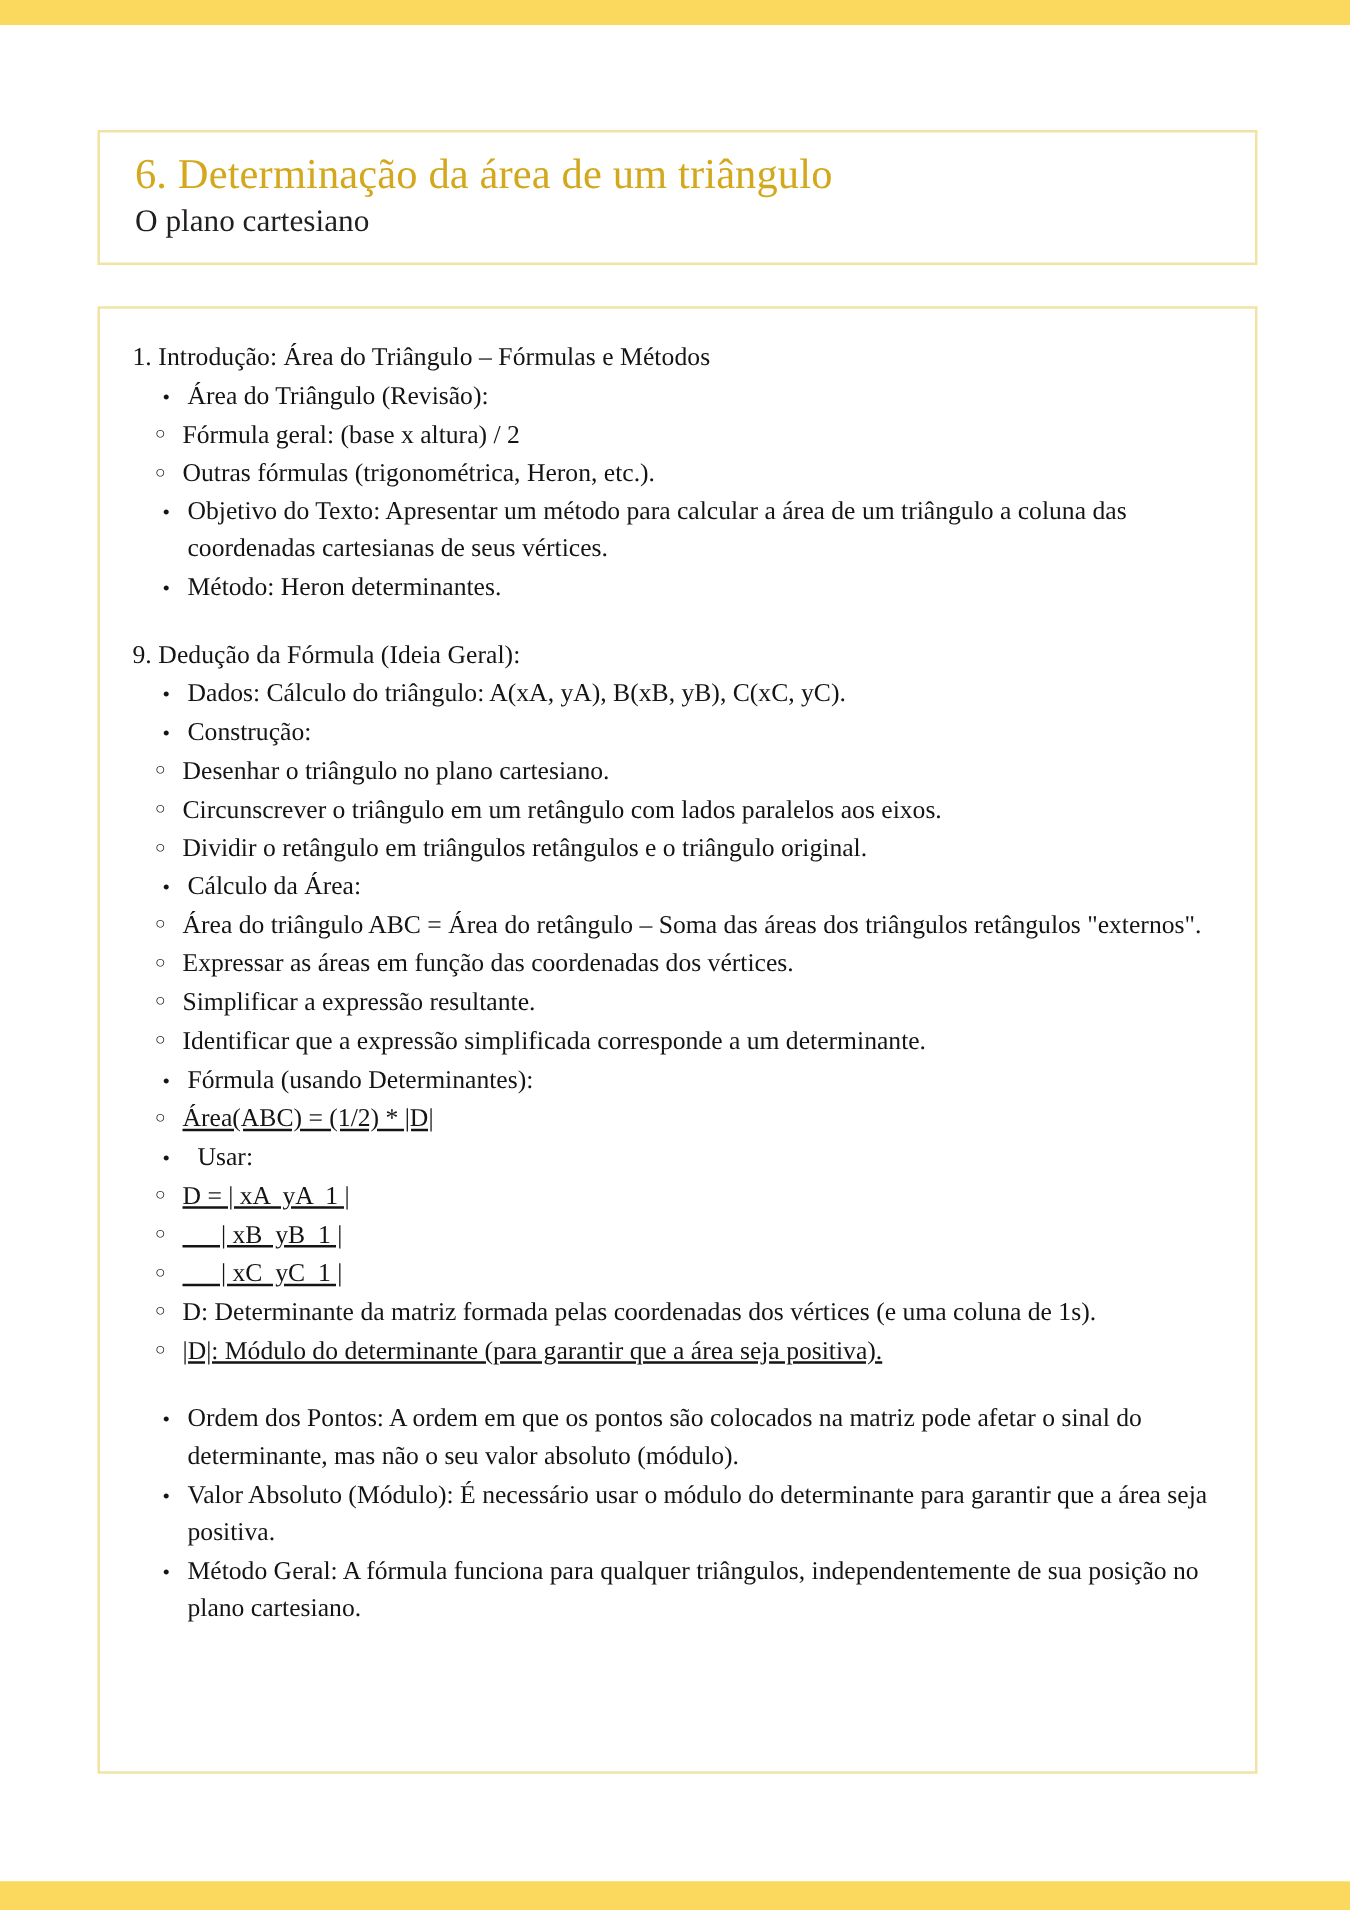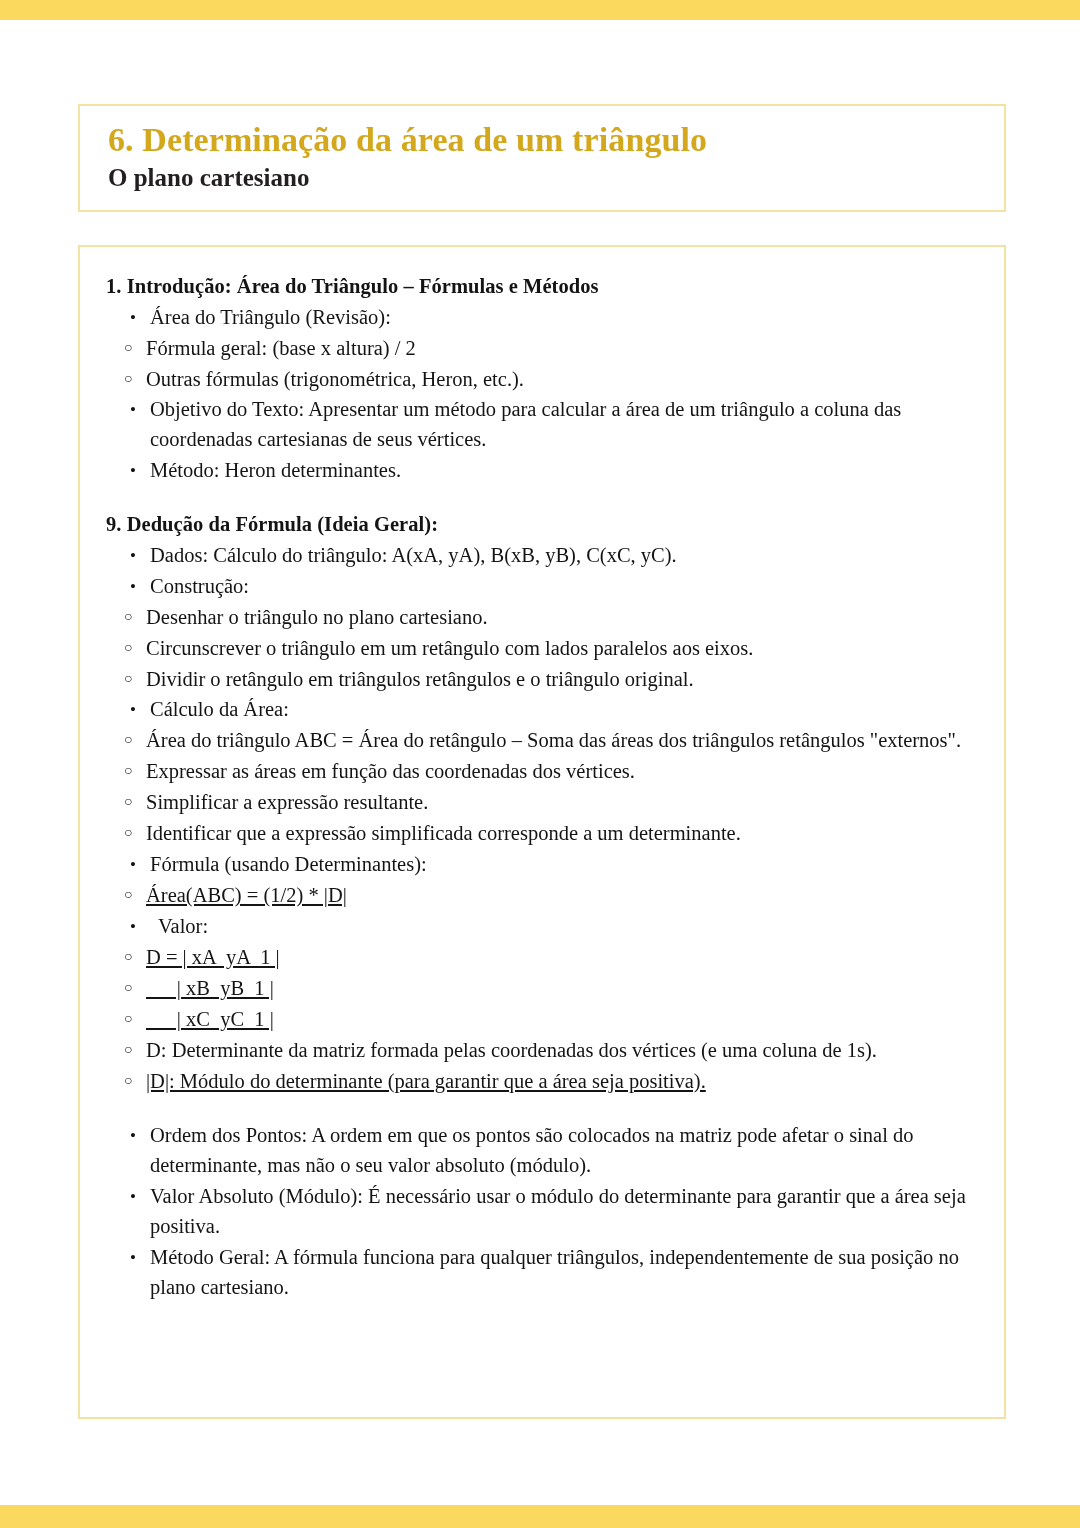--- a/index.html
+++ b/index.html
@@ -40,53 +40,53 @@
     box-sizing: border-box;
     border: 2px solid #f2e3a4;
     background: #ffffff;
     padding: 14px 0 0 28px;
   }
 
   .doc-title {
     color: #d3a81d;
     font-size: 34px;
     line-height: 1.18;
-    font-weight: 700;
+    font-weight: 400;
     letter-spacing: 0.1px;
     margin: 0;
     white-space: nowrap;
   }
 
   .doc-subtitle {
     color: #231f20;
     font-size: 25px;
     line-height: 1.2;
     margin: 3px 0 0 0;
-    font-weight: 700;
+    font-weight: 400;
     white-space: nowrap;
   }
 
   .content-box {
     position: absolute;
     left: 78px;
     top: 245px;
     width: 928px;
     height: 1174px;
     box-sizing: border-box;
     border: 2px solid #f2e3a4;
     background: #ffffff;
     padding: 26px 26px 20px 26px;
   }
 
   .section { margin: 0 0 0 0; }
   .section + .section { margin-top: 25px; }
 
   .sec-heading {
     font-size: 20.5px;
-    font-weight: bold;
+    font-weight: normal;
     color: #141414;
     line-height: 1.35;
     margin: 0 0 2px 0;
     letter-spacing: 0.05px;
   }
 
   ul.lvl1 {
     list-style: none;
     margin: 0;
     padding: 0;
@@ -239,21 +239,21 @@
             <li style="list-style: none;">
               <ul class="lvl2">
                 <li class="b2">
                   <span class="marker">○</span>
                   <span class="txt mono-row">Área(ABC) = (1/2) * |D|</span>
                 </li>
               </ul>
             </li>
             <li class="b1 indented">
               <span class="marker">•</span>
-              <span class="txt"> Valor:</span>
+              <span class="txt"> Usar:</span>
             </li>
             <li style="list-style: none;">
               <ul class="lvl2">
                 <li class="b2">
                   <span class="marker">○</span>
                   <span class="txt mono-row">D = | xA  yA  1 |</span>
                 </li>
                 <li class="b2">
                   <span class="marker">○</span>
                   <span class="txt mono-row">      | xB  yB  1 |</span>

